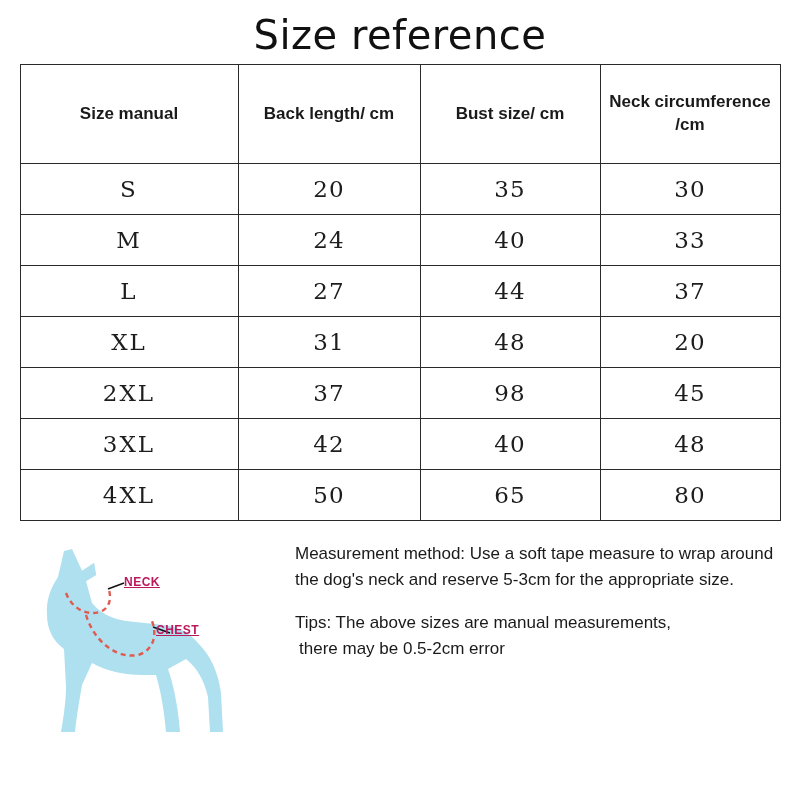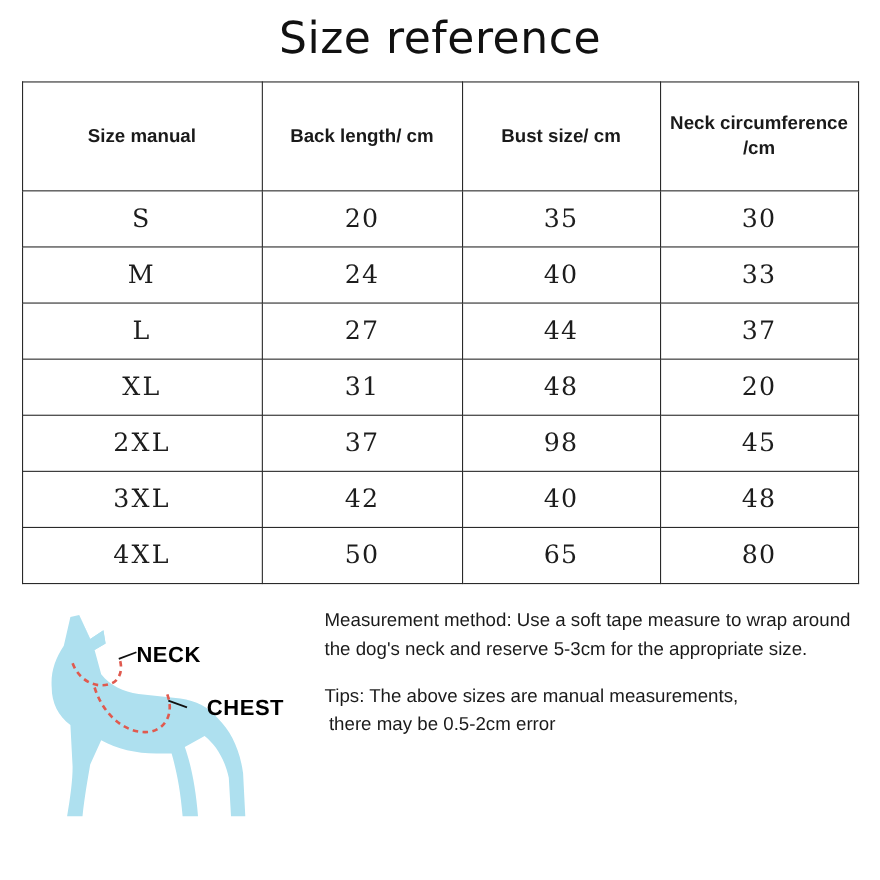--- a/index.html
+++ b/index.html
@@ -18,21 +18,21 @@
     position: relative;
     width: 800px;
     height: 800px;
     box-sizing: border-box;
   }
   .title {
     text-align: center;
     font-size: 40px;
     font-weight: 400;
     letter-spacing: 0.5px;
-    margin: 12px 0 16px 0;
+    margin: 12px 0 6px 0;
     color: #111;
     font-family: "DejaVu Sans", sans-serif;
   }
   table.size-table {
     border-collapse: collapse;
     width: 760px;
     margin: 0 auto;
     table-layout: fixed;
   }
   table.size-table td, table.size-table th {
@@ -80,28 +80,29 @@
     height: 215px;
     flex: 0 0 265px;
   }
   .dog-svg {
     position: absolute;
     left: 0;
     top: 2px;
   }
   .lbl {
     position: absolute;
-    font-size: 20px;
+    font-size: 12px;
     font-weight: 700;
-    color: #000000;
+    color: #be185d;
     font-family: "Liberation Sans", sans-serif;
     letter-spacing: 0.5px;
+    text-decoration: underline;
   }
   .lbl-neck { left: 104px; top: 40px; }
-  .lbl-chest { left: 136px; top: 88px; margin-left: 32px; }
+  .lbl-chest { left: 136px; top: 88px; }
 
   .notes {
     flex: 1 1 auto;
     padding-left: 10px;
     padding-top: 6px;
   }
   .notes p {
     margin: 0 0 16px 0;
     font-size: 17px;
     line-height: 1.55;

